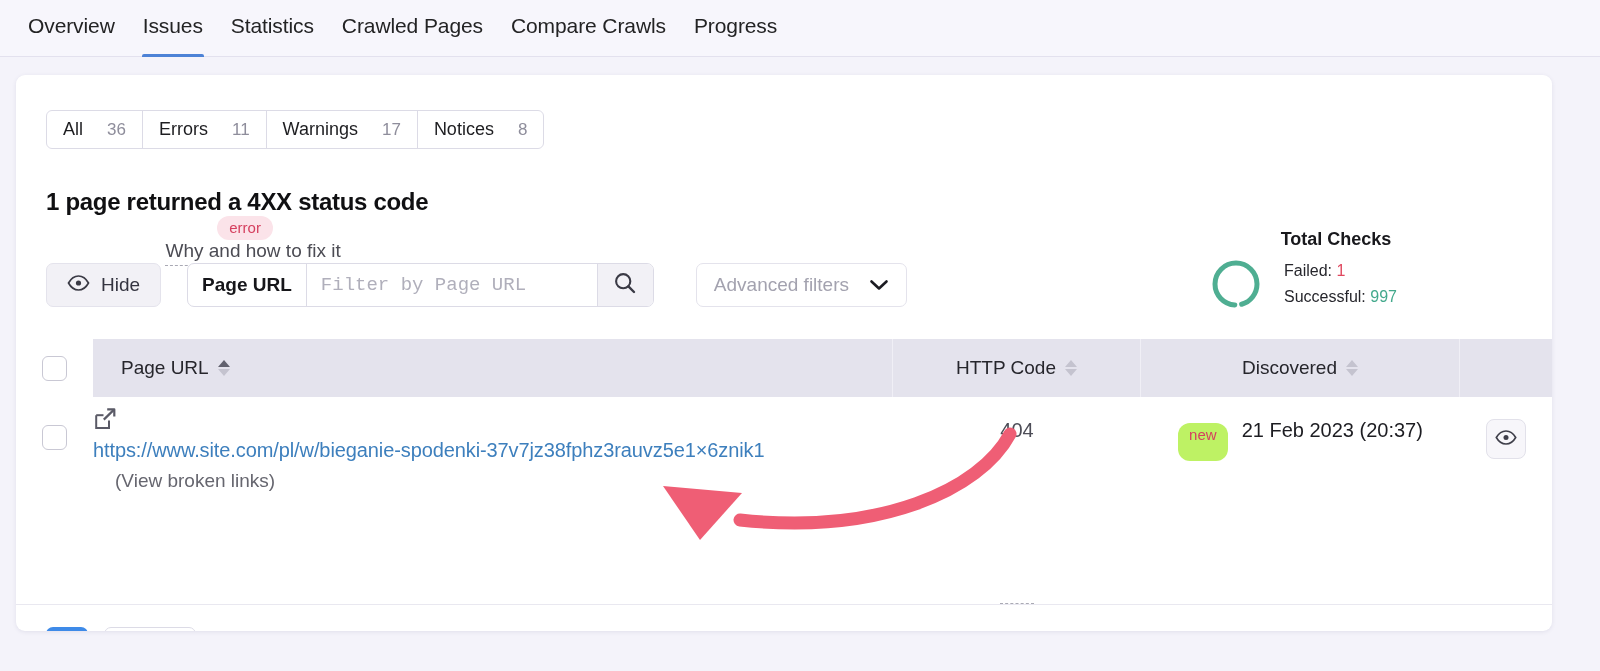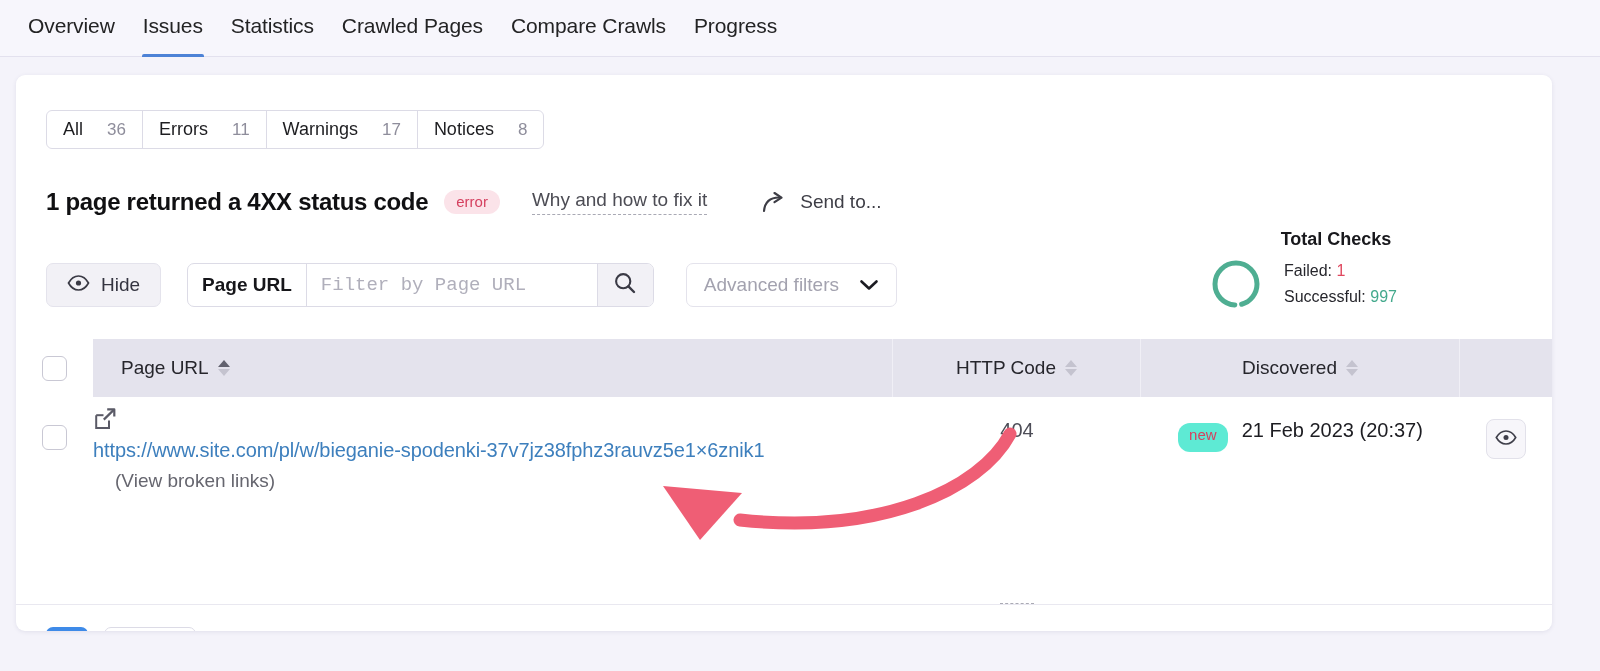--- a/index.html
+++ b/index.html
@@ -81,20 +81,21 @@
   .seg-item:last-child { border-right: none; }
   .seg-item .count { color: #8e8d9b; font-size: 17px; }
 
   
   .title-row {
     position: absolute;
     left: 30px; top: 113px;
     display: flex;
     align-items: center;
     gap: 0;
+    flex-direction: column;
   }
   .issue-title {
     font-size: 24px;
     font-weight: bold;
     color: #101012;
     letter-spacing: -0.3px;
     white-space: nowrap;
   }
   .badge-error {
     margin-left: 16px;
@@ -178,21 +179,21 @@
   }
   .urlfilter .inp::placeholder { color: #b0afbb; }
   .urlfilter .searchbtn {
     width: 56px;
     background: #f2f1f6;
     border-left: 1px solid #dcdbe6;
     display: flex; align-items: center; justify-content: center;
     cursor: pointer;
   }
   .advfilter {
-    margin-left: 32px;
+    margin-left: 42px;
     height: 44px;
     display: flex;
     align-items: center;
     gap: 20px;
     padding: 0 17px;
     border: 1px solid #e4e3ec;
     border-radius: 7px;
     font-size: 19px;
     color: #a3a2af;
     cursor: pointer;
@@ -316,24 +317,24 @@
     border-bottom: 1.5px dashed #aaaab4;
     padding-bottom: 3px;
     cursor: pointer;
   }
   .td-disc {
     width: 319px; flex: none;
     padding-top: 22px;
     display: flex; align-items: flex-start; justify-content: center; gap: 14px;
   }
   .badge-new {
-    background: #5eead4;
+    background: #bef264;
     color: #d5405f;
     font-size: 15px;
-    padding: 4px 11px 10px;
+    padding: 4px 11px 19px;
     border-radius: 12px;
     line-height: 1;
     margin-top: 4px;
   }
   .disc-date { font-size: 20px; color: #1d1d22; white-space: nowrap; }
   .td-eye {
     flex: 1 1 auto;
     padding-top: 22px;
     display: flex; justify-content: center;
   }

